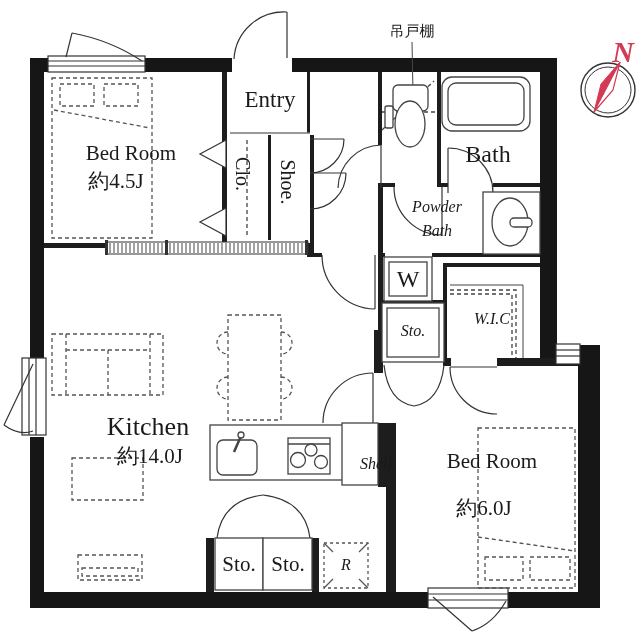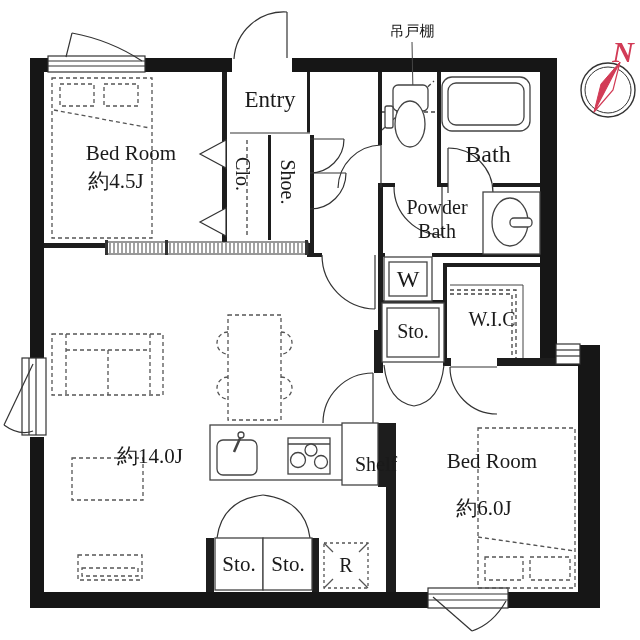--- a/index.html
+++ b/index.html
@@ -3,21 +3,21 @@
 <meta charset="utf-8">
 <style>
   html,body{margin:0;padding:0;background:#fff;}
   #stage{position:relative;width:640px;height:640px;background:#ffffff;overflow:hidden;
          font-family:"Liberation Serif","DejaVu Serif",serif;color:#1a1a1a;}
   #plan-svg{position:absolute;left:0;top:0;}
   .lbl{position:absolute;transform:translate(-50%,-50%);white-space:nowrap;
        font-family:"Liberation Serif","DejaVu Serif",serif;color:#1a1a1a;line-height:1;}
   .vert{transform:translate(-50%,-50%) rotate(90deg);}
   .fs15{font-size:15px;} .fs20{font-size:20px;} .fs21{font-size:21px;}
-  .fs22{font-size:20px;} .fs23{font-size:23px;} .fs24{font-size:24px;}
+  .fs22{font-size:16px;font-style:italic;} .fs23{font-size:23px;} .fs24{font-size:24px;}
   .fs25{font-size:21px;} .fs26{font-size:26px;}
   .north{font-style:italic;font-weight:bold;font-size:30px;}
 </style>
 </head>
 <body>
 
 <div id="stage">
 
   <svg id="plan-svg" width="640" height="640" viewBox="0 0 640 640">
     <defs>
@@ -258,20 +258,21 @@
   <div class="lbl fs25" style="left:131px;top:153px;">Bed Room</div>
   <div class="lbl fs21" style="left:116px;top:181px;">約4.5J</div>
   <div class="lbl vert fs20" style="left:243px;top:174px;">Clo.</div>
   <div class="lbl vert fs20" style="left:288px;top:182px;">Shoe.</div>
   <div class="lbl fs24" style="left:488px;top:154px;">Bath</div>
   <div class="lbl fs22" style="left:437px;top:207px;">Powder</div>
   <div class="lbl fs22" style="left:437px;top:231px;">Bath</div>
   <div class="lbl fs24" style="left:408px;top:279px;">W</div>
   <div class="lbl fs22" style="left:413px;top:331px;">Sto.</div>
   <div class="lbl fs22" style="left:492px;top:319px;">W.I.C</div>
+  <div class="lbl fs26" style="left:148px;top:427px;">Kitchen</div>
   <div class="lbl fs21" style="left:150px;top:456px;">約14.0J</div>
   <div class="lbl fs22" style="left:364px;top:464px;padding-left:24px;">Shelf</div>
   <div class="lbl fs25" style="left:492px;top:461px;">Bed Room</div>
   <div class="lbl fs21" style="left:484px;top:508px;text-align:center;">約6.0J</div>
   <div class="lbl fs21" style="left:239px;top:564px;">Sto.</div>
   <div class="lbl fs21" style="left:288px;top:564px;">Sto.</div>
   <div class="lbl fs22" style="left:346px;top:565px;">R</div>
   <div class="lbl fs15" style="left:412px;top:31px;">吊戸棚</div>
   <div class="lbl north" style="left:623px;top:52px;color:#d23b56;">N</div>
 

